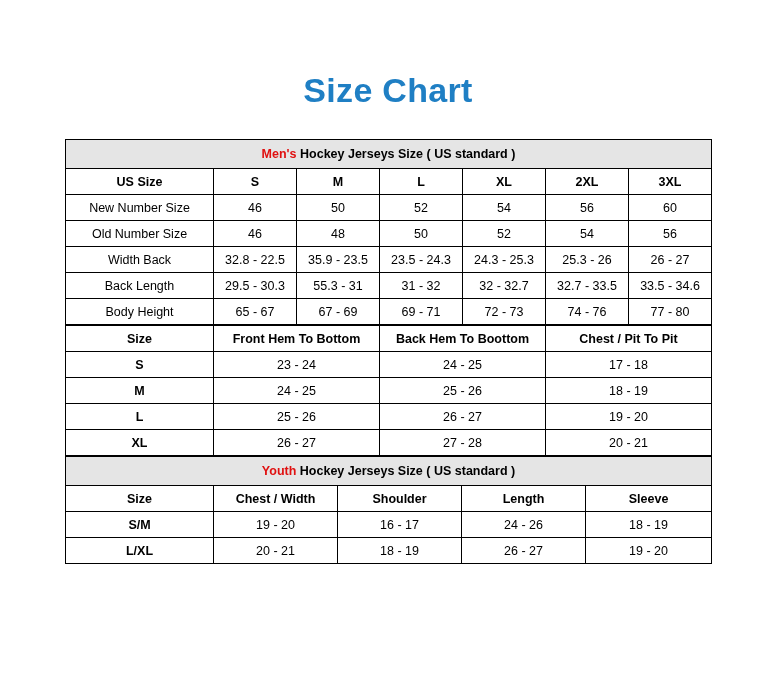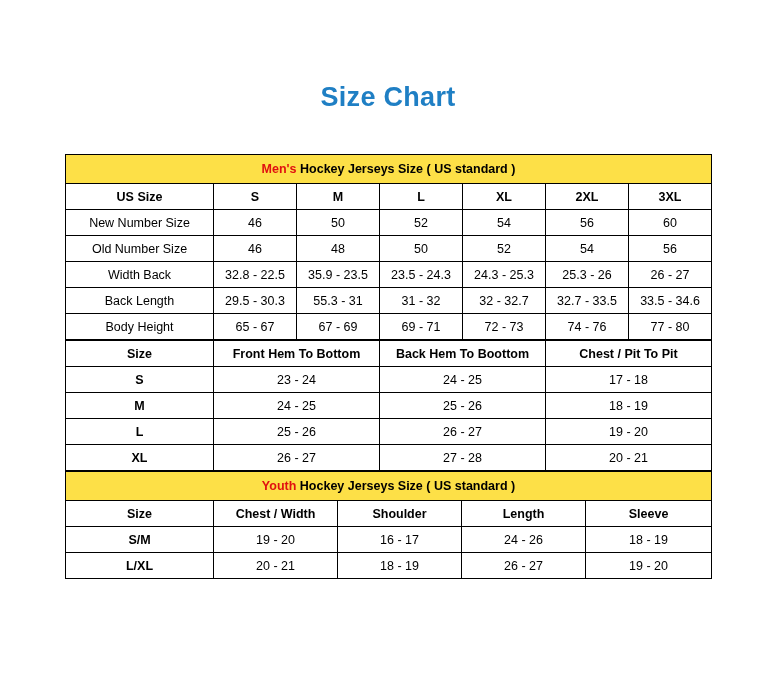--- a/index.html
+++ b/index.html
@@ -16,24 +16,24 @@
   }
   .page {
     width: 776px;
     height: 692px;
     position: relative;
     box-sizing: border-box;
   }
   .title {
     text-align: center;
     color: #1f7fc4;
-    font-size: 27px;
+    font-size: 34px;
     font-weight: bold;
     letter-spacing: 0.3px;
-    margin: 16px;
+    margin: 5px;
     padding-top: 68px;
     line-height: 1;
   }
   .chart-wrap {
     margin: 0 auto;
     padding-top: 27px;
     width: 646px;
   }
   table.size-table {
     border-collapse: collapse;
@@ -42,21 +42,21 @@
   }
   table.size-table td {
     border: 1px solid #000000;
     font-size: 12.5px;
     text-align: center;
     height: 25px;
     padding: 0 2px;
     vertical-align: middle;
   }
   .section-head {
-    background: #fde047;
+    background: #e5e5e5;
     font-weight: bold;
     font-size: 13.5px;
     height: 28px !important;
   }
   .section-head .accent {
     color: #e01010;
   }
   .col-head {
     font-weight: bold;
   }

